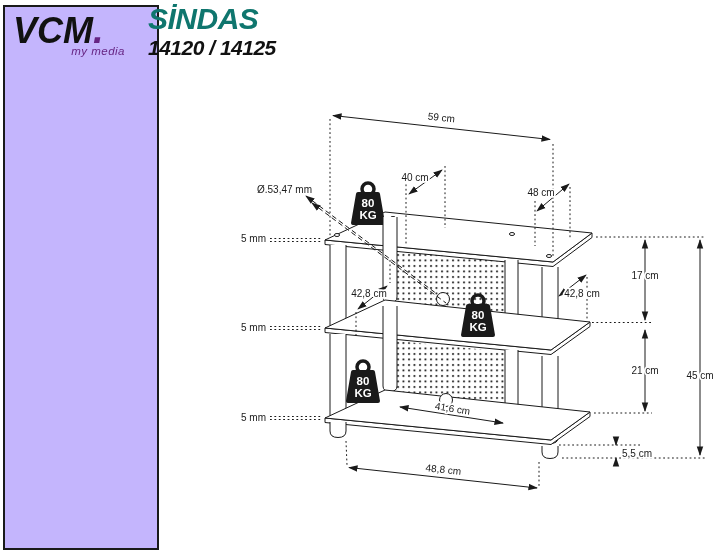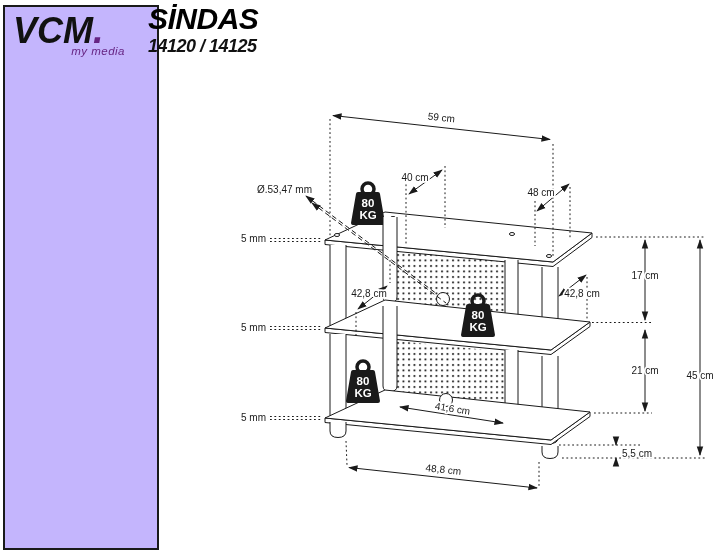--- a/index.html
+++ b/index.html
@@ -17,24 +17,24 @@
     color:#111;line-height:30px;
   }
   .logo-dot{font-size:38px;}
   .tagline{
     margin:0 32px 0 0;text-align:right;font-style:italic;font-size:11.5px;
     letter-spacing:0.5px;line-height:11px;
   }
   .title-block{position:absolute;left:148px;top:4px;}
   .product-title{
     margin:0;font-style:italic;font-weight:bold;font-size:30px;line-height:30px;
-    letter-spacing:-0.5px;color:#000000;
+    letter-spacing:-0.5px;color:#0f766e;
   }
   .product-models{
-    margin:2px 0 0 0;font-style:italic;font-weight:bold;font-size:18px;
+    margin:2px 0 0 0;font-style:italic;font-weight:bold;font-size:21px;
     letter-spacing:-0.5px;color:#111;
   }
   svg.drawing{position:absolute;left:0;top:0;}
   svg.drawing text{
     font-family:"Liberation Sans",sans-serif;font-size:10px;fill:#1a1a1a;
     paint-order:stroke;stroke:#ffffff;stroke-width:3.5px;stroke-linejoin:round;
   }
   svg.drawing text.wt{
     fill:#ffffff;stroke:none;font-weight:bold;font-size:11.5px;
   }

